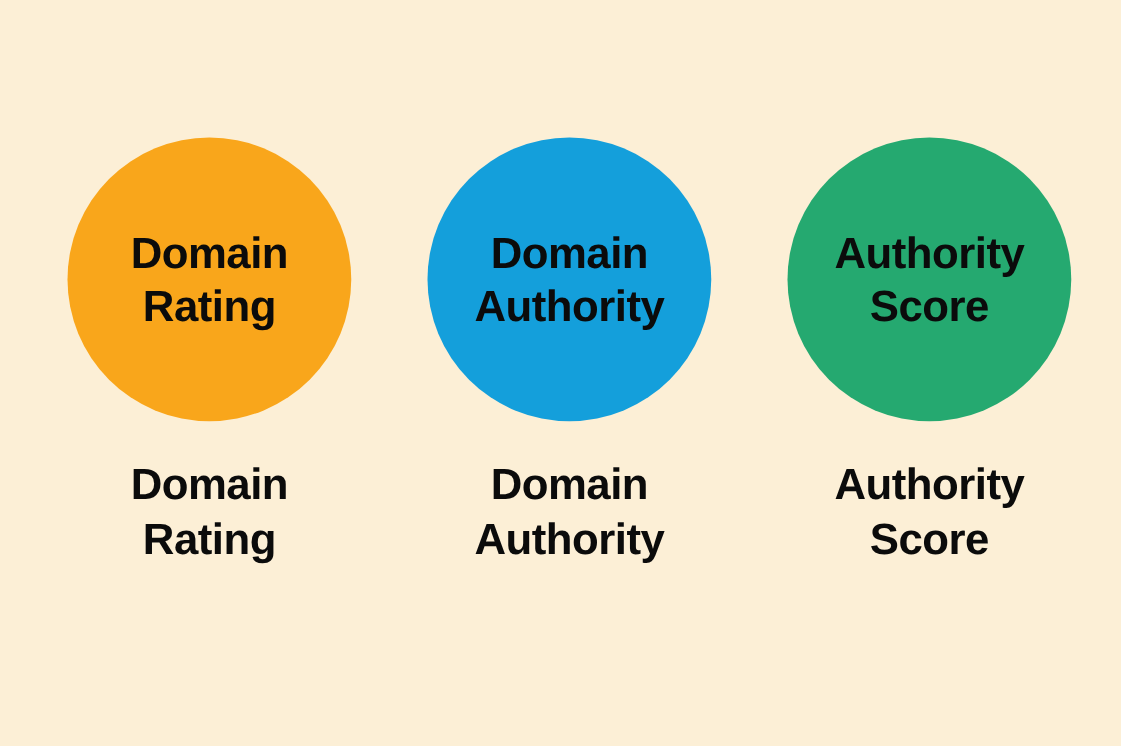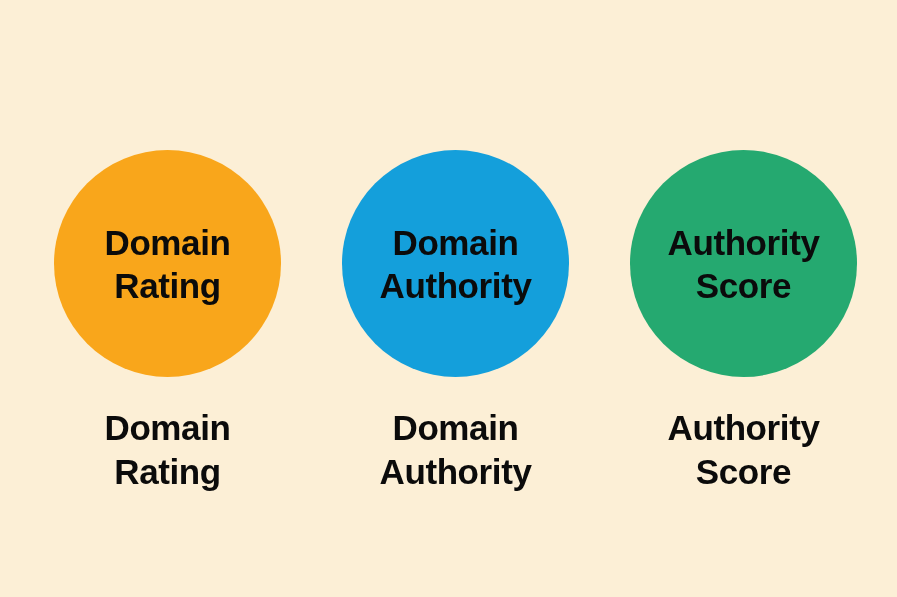--- a/index.html
+++ b/index.html
@@ -34,21 +34,20 @@
     justify-content: center;
     align-items: flex-start;
   }
 
   .metric-column {
     width: 287px;
     display: flex;
     flex-direction: column;
     align-items: center;
     box-sizing: border-box;
-    margin-top: 40px;
   }
 
   .metric-circle {
     width: 227px;
     height: 227px;
     margin-top: 110px;
     border-radius: 50%;
     display: flex;
     align-items: center;
     justify-content: center;

